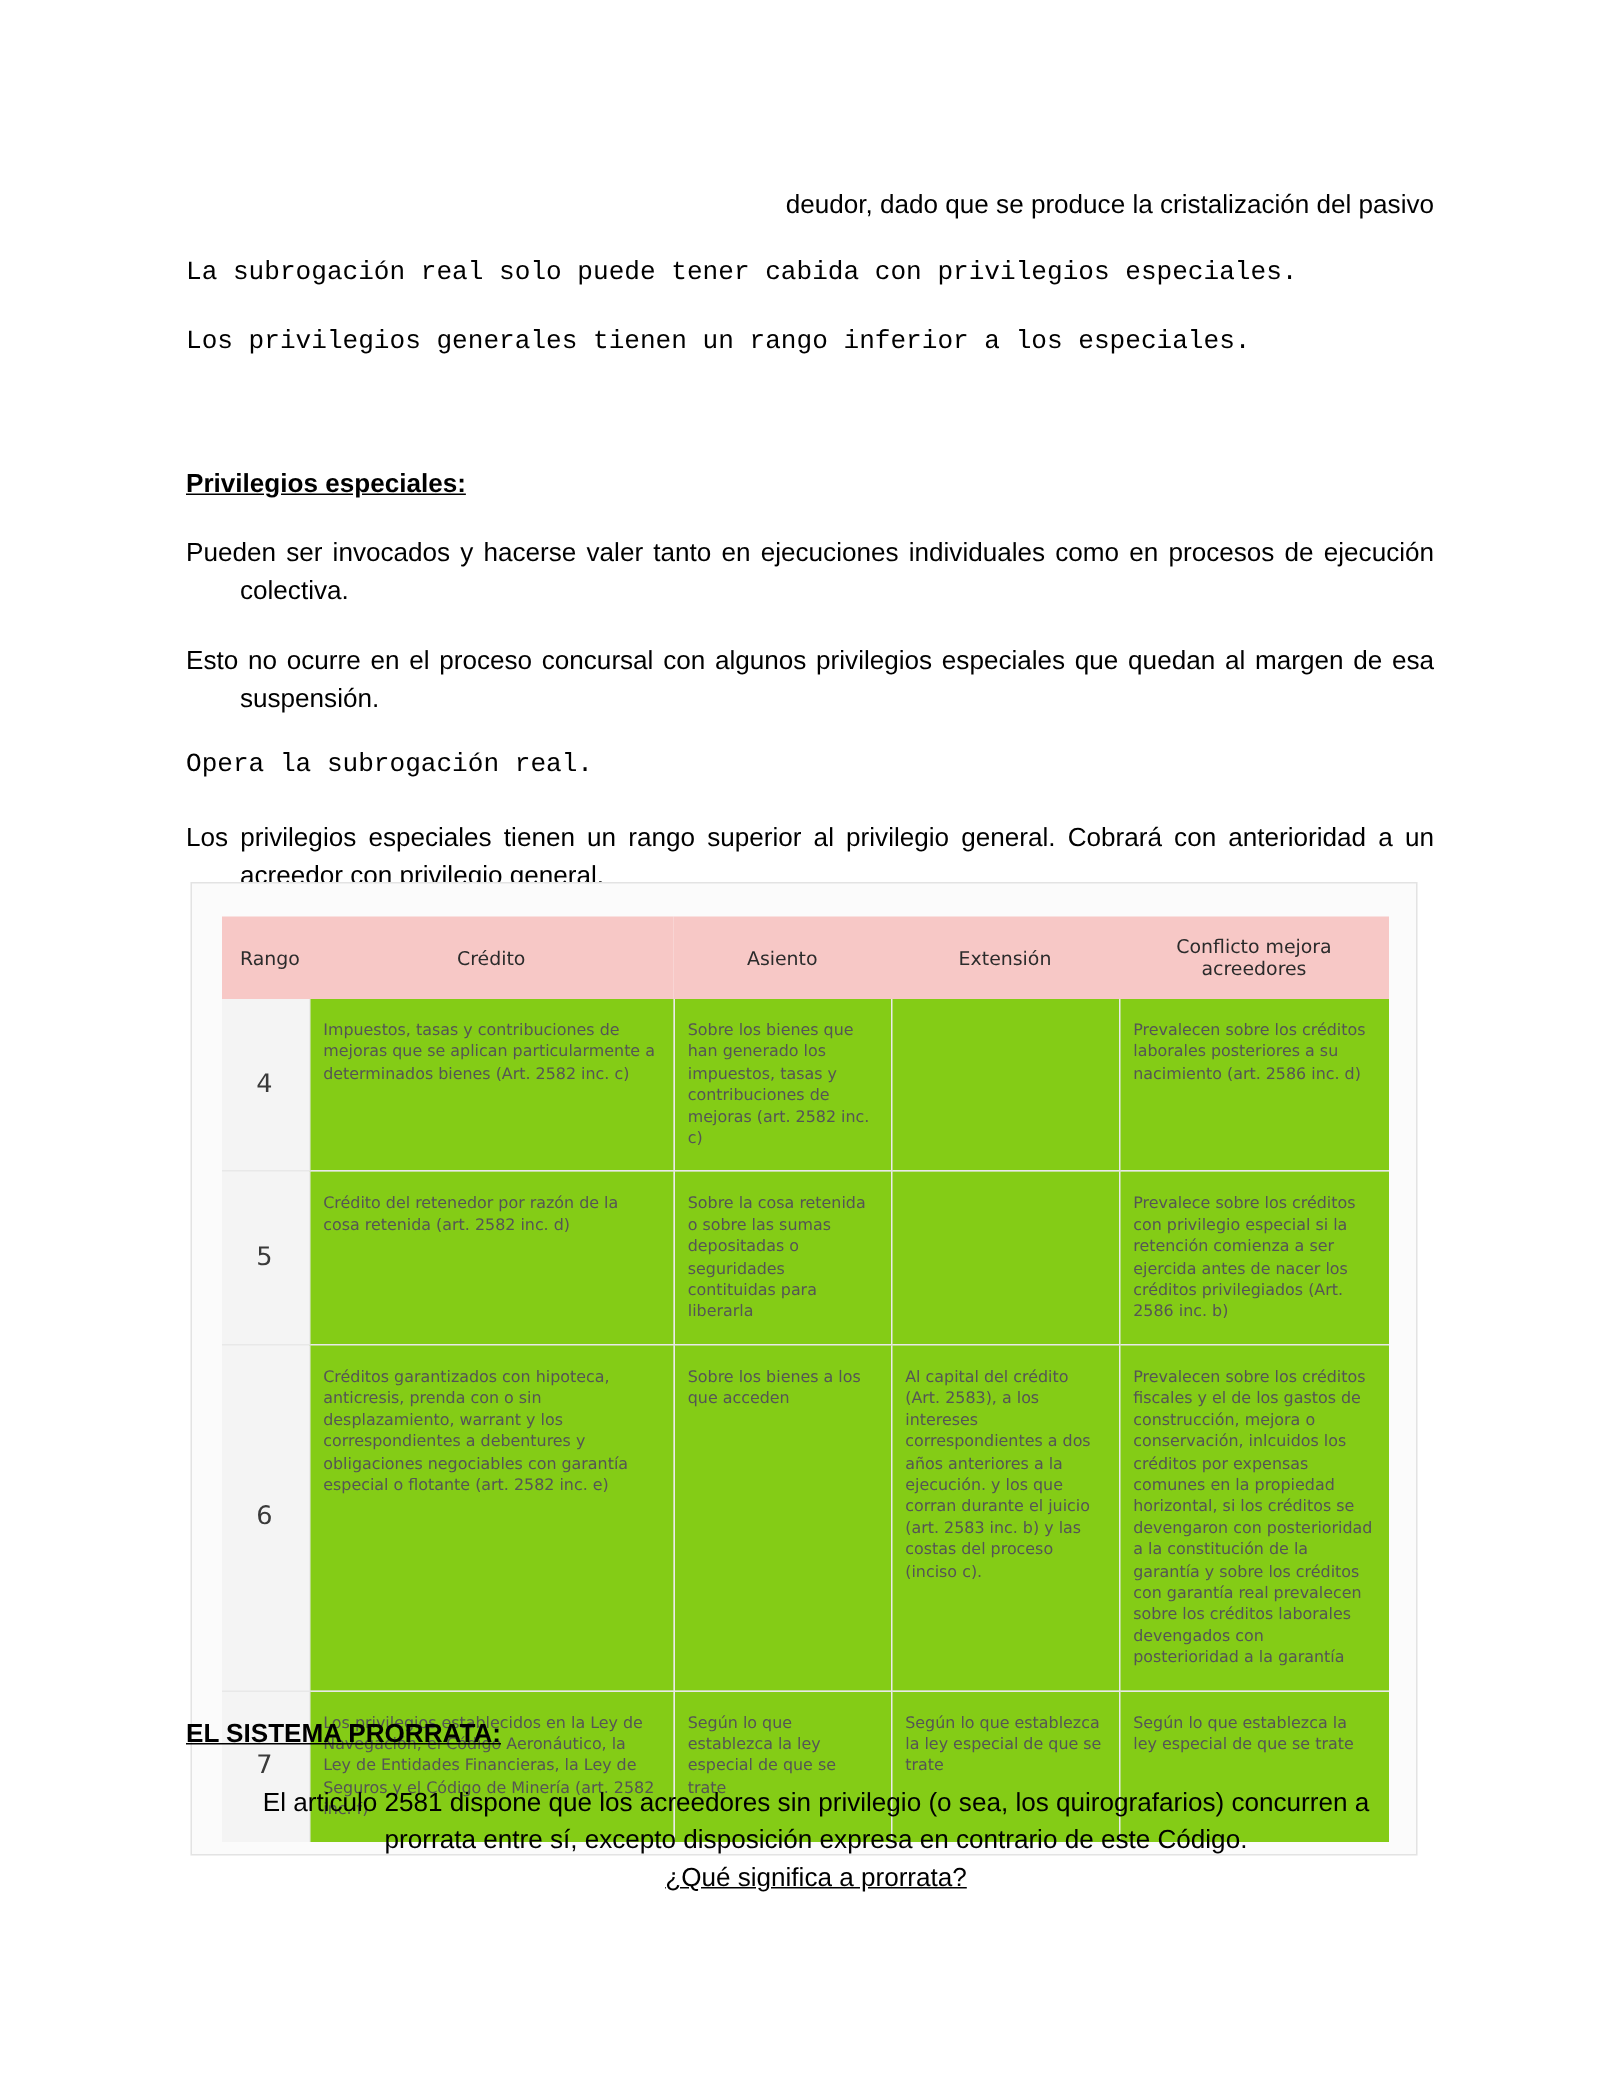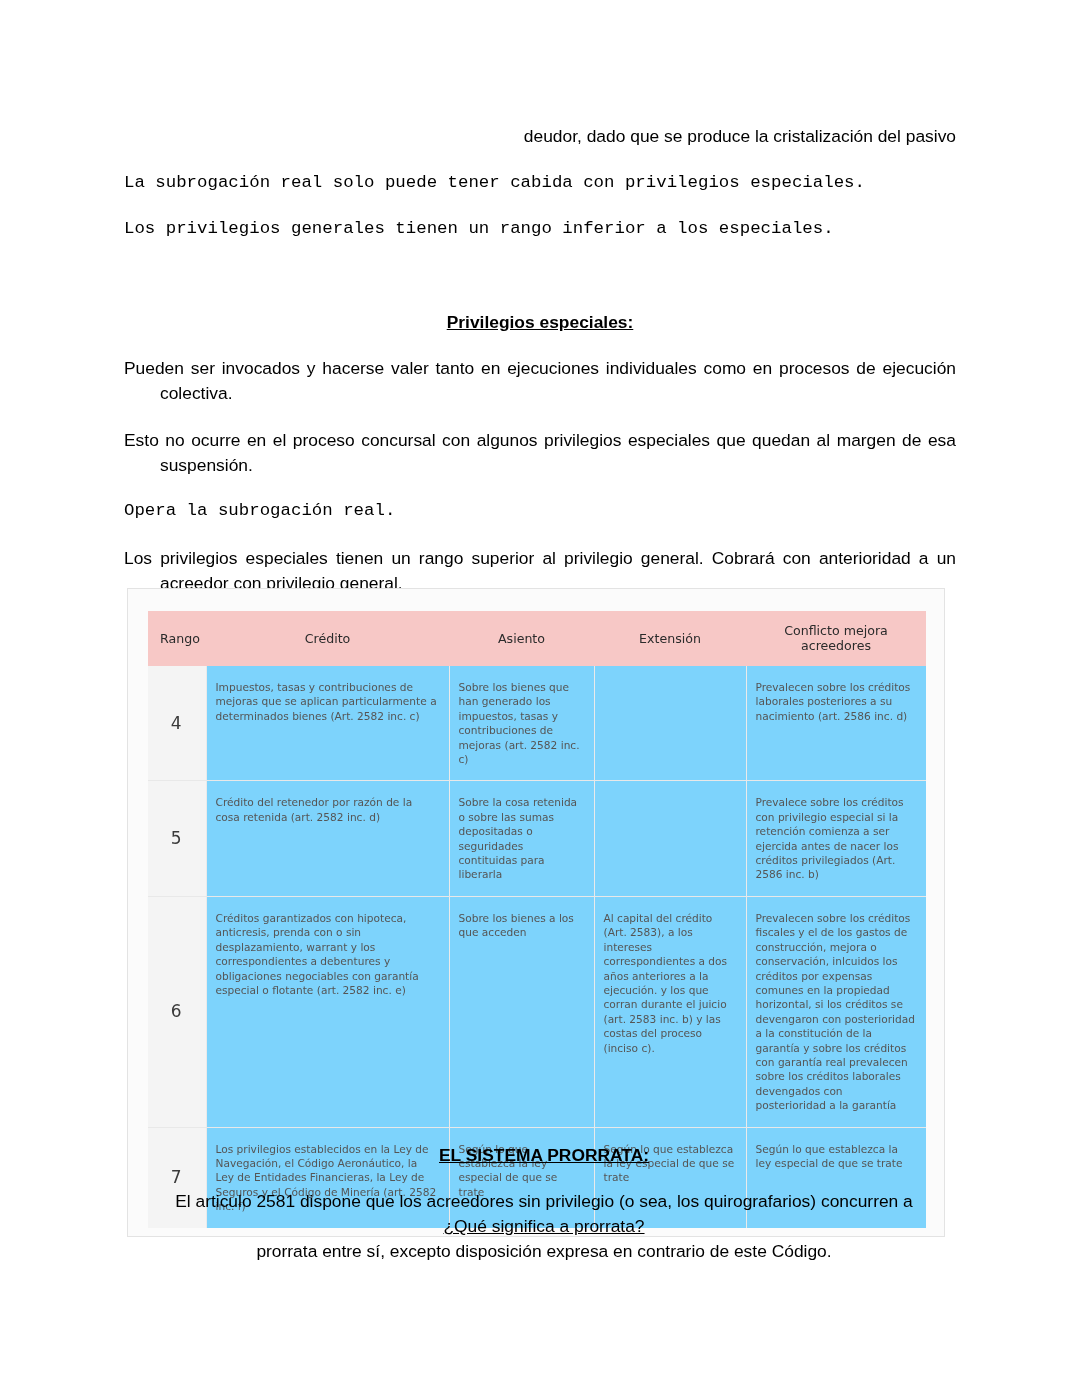--- a/index.html
+++ b/index.html
@@ -49,21 +49,20 @@
     text-align: left;
     font-family: Liberation Mono, monospace;
   }
 
   h2.section-heading {
     font-size: 17.4px;
     font-weight: bold;
     text-decoration: underline;
     margin: 0 0 22px 0;
     line-height: 1.4;
-    text-align: center;
   }
 
   .spacer-lg { height: 46px; }
 
   .underline-q {
     text-decoration: underline;
     display: inline-block;
   }
 
   
@@ -99,21 +98,21 @@
   table.priv-table th.col-rango { text-align: left; padding-left: 12px; }
 
   table.priv-table td {
     font-size: 10.6px;
     line-height: 1.36;
     color: #555555;
     vertical-align: top;
     padding: 14px 10px 14px 9px;
     border-right: 1px solid #eaeaea;
     border-bottom: 1px solid #e8e8e8;
-    background: #7dd3fc;
+    background: #84cc16;
   }
   table.priv-table td:last-child { border-right: none; }
   table.priv-table tr:last-child td { border-bottom: none; }
 
   table.priv-table td.rango-cell {
     background: #f4f4f4;
     color: #3a3a3a;
     font-size: 17px;
     text-align: center;
     vertical-align: middle;
@@ -227,19 +226,19 @@
       </tbody>
     </table>
   </div>
 
   <div class="bottom-block">
 
     <h2 class="section-heading">EL SISTEMA PRORRATA:</h2>
 
     <p class="bottom-para">El articulo 2581 dispone que los acreedores sin privilegio (o sea, los quirografarios) concurren a</p>
 
+    <p class="bottom-para">prorrata entre sí, excepto disposición expresa en contrario de este Código.</p>
+
     <p class="bottom-para"><span class="underline-q">¿Qué significa a prorrata?</span></p>
 
-    <p class="bottom-para">prorrata entre sí, excepto disposición expresa en contrario de este Código.</p>
-
   </div>
 
 </div>
 
 </body></html>

